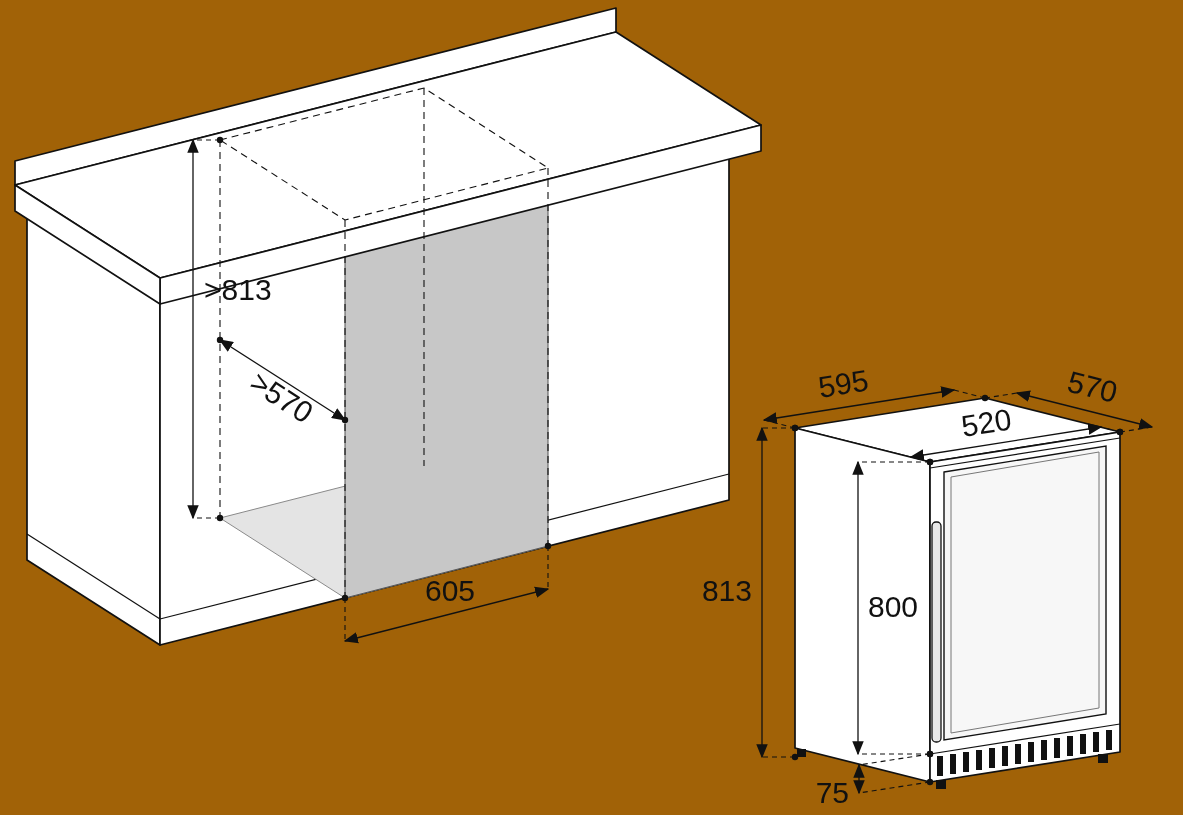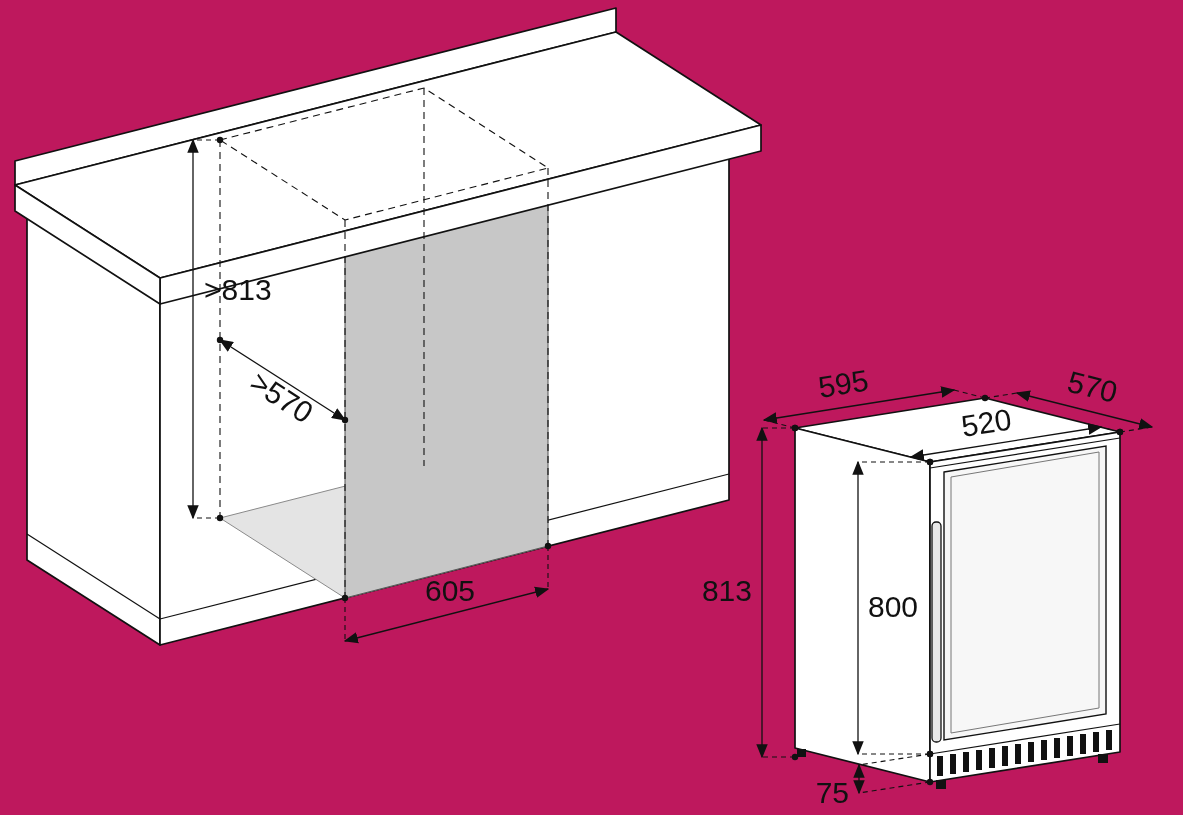--- a/index.html
+++ b/index.html
@@ -1,16 +1,16 @@
 <!DOCTYPE html>
 <html><head>
 <meta charset="utf-8">
 <style>
   html,body{margin:0;padding:0;background:#ffffff;}
-  .canvas{position:relative;width:1183px;height:815px;background:#be185d;overflow:hidden;}
+  .canvas{position:relative;width:1183px;height:815px;background:#a16207;overflow:hidden;}
   svg{display:block;}
   text{font-family:"Liberation Sans","DejaVu Sans",sans-serif;font-size:30px;fill:#111111;}
   .edge{fill:#ffffff;stroke:#111111;stroke-width:1.7;stroke-linejoin:round;}
   .thin{stroke:#111111;stroke-width:1.2;fill:none;}
   .dim{stroke:#111111;stroke-width:1.3;fill:none;}
   .dash{stroke:#111111;stroke-width:1.1;fill:none;stroke-dasharray:7 5;}
   .ext{stroke:#111111;stroke-width:1.1;fill:none;stroke-dasharray:5 4;}
   .dot{fill:#111111;stroke:none;}
 </style>
 </head>

